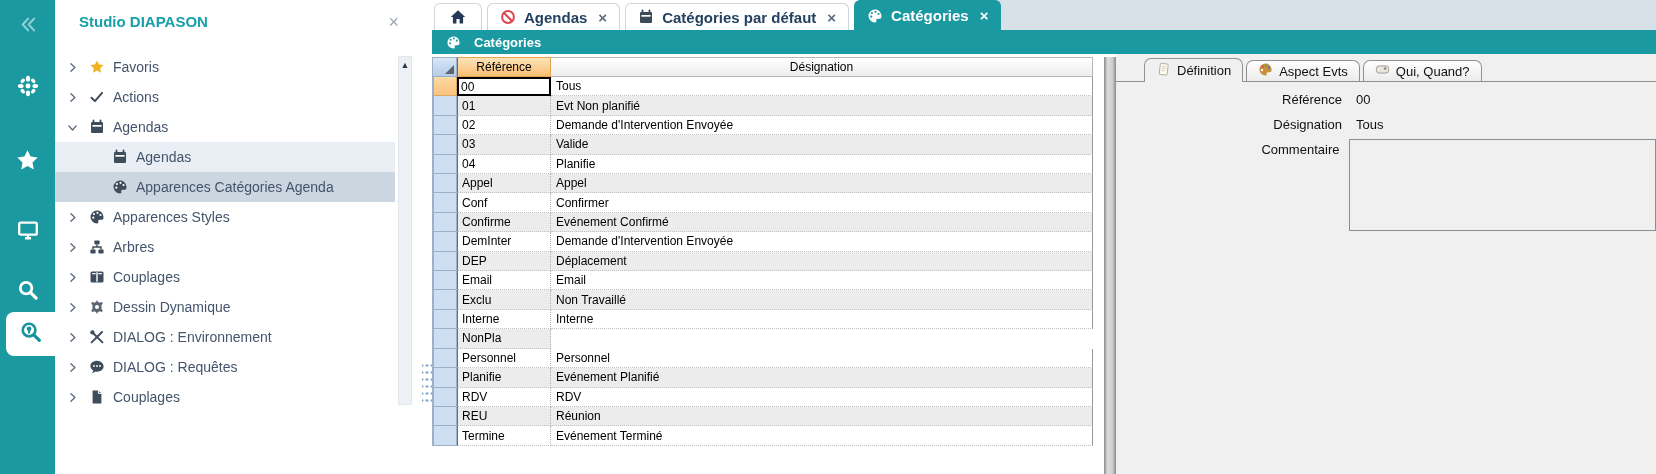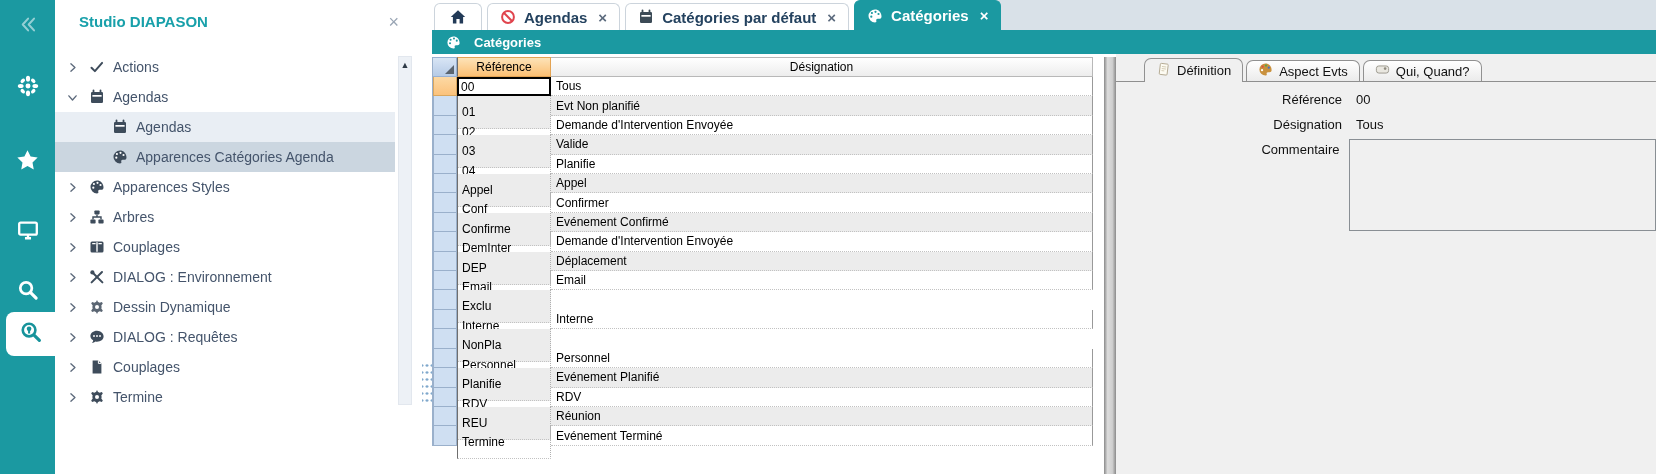--- a/index.html
+++ b/index.html
@@ -68,21 +68,21 @@
   
   .grid{position:absolute;left:432px;top:57px;width:661px;height:389px;background:#fff;font-size:12px;color:#000;border-left:1px solid #9ab0cb}
   .g-header{display:flex;height:20px;font-size:12px}
   .g-h-sel{width:24px;background:linear-gradient(#d8e5f5,#b6cbe6);border:1px solid #98b1d2;border-left:none;position:relative}
   .g-h-sel::after{content:"";position:absolute;right:2px;bottom:2px;border-left:9px solid transparent;border-bottom:9px solid #5a6570}
   .g-h-ref{width:94px;background:linear-gradient(#fde3b8,#fbbf73);border:1px solid #e3a353;border-left:1px solid #6e6e6e;display:flex;align-items:center;justify-content:center}
   .g-h-des{flex:1;background:linear-gradient(#ffffff,#ededed);border:1px solid #b8b8b8;border-left:none;display:flex;align-items:center;justify-content:center}
   .g-row{display:flex;height:19.42px;background:#fff;cursor:default}
   .g-sel{width:24px;background:#cfdff2;border:1px solid #9ab0cb;border-top:none}
   .g-sel.sel{background:linear-gradient(#fcd9a4,#fbc27c);border-color:#d9a75f}
-  .g-ref{width:94px;border-left:1px solid #6e6e6e;border-right:1px dotted #b0b0b0;border-bottom:1px dotted #c2c2c2;padding:16px 4px;display:flex;align-items:center;overflow:hidden}
+  .g-ref{width:94px;border-left:1px solid #6e6e6e;border-right:1px dotted #b0b0b0;border-bottom:1px dotted #c2c2c2;padding:9px 4px;display:flex;align-items:center;overflow:hidden}
   .g-des{flex:1;border-right:1px solid #999;border-bottom:1px dotted #c2c2c2;padding:0 5px;display:flex;align-items:center;overflow:hidden}
   .g-row.alt .g-ref,.g-row.alt .g-des{background:#ececec}
   .g-ref.focused{border:2px solid #000;background:#fff;padding:0 2px}
 
   
   .vsplit{position:absolute;left:1104px;top:57px;bottom:0;width:12px;cursor:col-resize;
     background:linear-gradient(90deg,#8a8a8a,#dcdcdc 30%,#cfcfcf 70%,#8a8a8a)}
   .detail{position:absolute;left:1116px;top:54px;right:0;bottom:0;background:#f0f0f0;font-size:13px;color:#111}
   .d-tabs{position:absolute;left:0;right:0;top:4px;height:24px;display:flex;align-items:flex-end;padding-left:28px;border-bottom:1px solid #8f8f8f}
   .d-tab{display:flex;align-items:center;gap:6px;height:21px;padding:0 11px;margin-right:3px;cursor:pointer;
@@ -151,20 +151,33 @@
     <span class="sb-title">Studio DIAPASON</span>
     <span class="sb-close">×</span>
   </div>
   <div class="tree" id="tree">
       <div class="tree-row">
         <span class="chev">
           <svg viewBox="0 0 16 16">
             <path d="M6 3.5L11 8l-5 4.5" fill="none" stroke="currentColor" stroke-width="1.7" stroke-linecap="round" stroke-linejoin="round"></path>
           </svg>
         </span>
+        <span class="t-icon star-gold">
+          <svg viewBox="0 0 16 16">
+            <path d="M8 1.4l2 4.1 4.5.6-3.3 3.1.8 4.5L8 11.5l-4 2.2.8-4.5L1.5 6.1l4.5-.6z" fill="currentColor"></path>
+          </svg>
+        </span>
+        <span>Favoris</span>
+      </div>
+      <div class="tree-row">
+        <span class="chev">
+          <svg viewBox="0 0 16 16">
+            <path d="M6 3.5L11 8l-5 4.5" fill="none" stroke="currentColor" stroke-width="1.7" stroke-linecap="round" stroke-linejoin="round"></path>
+          </svg>
+        </span>
         <span class="t-icon ">
           <svg viewBox="0 0 16 16">
             <path d="M2.5 8.7l3.4 3.4 7.2-8.2" fill="none" stroke="currentColor" stroke-width="2" stroke-linecap="round" stroke-linejoin="round"></path>
           </svg>
         </span>
         <span>Actions</span>
       </div>
       <div class="tree-row">
         <span class="chev">
           <svg viewBox="0 0 16 16">
@@ -249,42 +262,42 @@
           </svg>
         </span>
         <span>Couplages</span>
       </div>
       <div class="tree-row">
         <span class="chev">
           <svg viewBox="0 0 16 16">
             <path d="M6 3.5L11 8l-5 4.5" fill="none" stroke="currentColor" stroke-width="1.7" stroke-linecap="round" stroke-linejoin="round"></path>
           </svg>
         </span>
+        <span class="t-icon gear-outline">
+          <svg viewBox="0 0 16 16">
+            <path d="M8 .9l1 2.2a5 5 0 0 1 1.6.7l2.3-.8.9 1.6-1.5 1.9c.2.5.3 1 .3 1.5s-.1 1-.3 1.5l1.5 1.9-.9 1.6-2.3-.8a5 5 0 0 1-1.6.7L8 15.1 7 12.9a5 5 0 0 1-1.6-.7l-2.3.8-.9-1.6 1.5-1.9A4.7 4.7 0 0 1 3.4 8c0-.5.1-1 .3-1.5L2.2 4.6l.9-1.6 2.3.8A5 5 0 0 1 7 3.1z" fill="currentColor"></path>
+            <circle cx="8" cy="8" r="2" fill="#fff"></circle>
+          </svg>
+        </span>
+        <span>Dessin Dynamique</span>
+      </div>
+      <div class="tree-row">
+        <span class="chev">
+          <svg viewBox="0 0 16 16">
+            <path d="M6 3.5L11 8l-5 4.5" fill="none" stroke="currentColor" stroke-width="1.7" stroke-linecap="round" stroke-linejoin="round"></path>
+          </svg>
+        </span>
         <span class="t-icon ">
           <svg viewBox="0 0 16 16">
             <path d="M2.6 13.4L13 3" stroke="currentColor" stroke-width="2" stroke-linecap="round"></path>
             <path d="M3 3l10.4 10.4" stroke="currentColor" stroke-width="2" stroke-linecap="round"></path>
             <circle cx="3.4" cy="3.4" r="2.1" fill="currentColor"></circle>
           </svg>
         </span>
         <span>DIALOG : Environnement</span>
-      </div>
-      <div class="tree-row">
-        <span class="chev">
-          <svg viewBox="0 0 16 16">
-            <path d="M6 3.5L11 8l-5 4.5" fill="none" stroke="currentColor" stroke-width="1.7" stroke-linecap="round" stroke-linejoin="round"></path>
-          </svg>
-        </span>
-        <span class="t-icon gear-outline">
-          <svg viewBox="0 0 16 16">
-            <path d="M8 .9l1 2.2a5 5 0 0 1 1.6.7l2.3-.8.9 1.6-1.5 1.9c.2.5.3 1 .3 1.5s-.1 1-.3 1.5l1.5 1.9-.9 1.6-2.3-.8a5 5 0 0 1-1.6.7L8 15.1 7 12.9a5 5 0 0 1-1.6-.7l-2.3.8-.9-1.6 1.5-1.9A4.7 4.7 0 0 1 3.4 8c0-.5.1-1 .3-1.5L2.2 4.6l.9-1.6 2.3.8A5 5 0 0 1 7 3.1z" fill="currentColor"></path>
-            <circle cx="8" cy="8" r="2" fill="#fff"></circle>
-          </svg>
-        </span>
-        <span>Dessin Dynamique</span>
       </div>
       <div class="tree-row">
         <span class="chev">
           <svg viewBox="0 0 16 16">
             <path d="M6 3.5L11 8l-5 4.5" fill="none" stroke="currentColor" stroke-width="1.7" stroke-linecap="round" stroke-linejoin="round"></path>
           </svg>
         </span>
         <span class="t-icon ">
           <svg viewBox="0 0 16 16">
             <path d="M8 1.8C4.3 1.8 1.4 4.1 1.4 7c0 1.8 1.1 3.4 2.8 4.3-.1 1-.5 1.9-1.3 2.6 1.4-.1 2.6-.7 3.6-1.4.5.1 1 .2 1.5.2 3.7 0 6.6-2.3 6.6-5.2S11.7 1.8 8 1.8z" fill="currentColor"></path>
@@ -464,20 +477,21 @@
       <div class="g-des">Déplacement</div>
     </div>
     <div class="g-row">
       <div class="g-sel"></div>
       <div class="g-ref">Email</div>
       <div class="g-des">Email</div>
     </div>
     <div class="g-row alt">
       <div class="g-sel"></div>
       <div class="g-ref">Exclu</div>
+      <div class="g-des">Non Travaillé</div>
     </div>
     <div class="g-row">
       <div class="g-sel"></div>
       <div class="g-ref">Interne</div>
       <div class="g-des">Interne</div>
     </div>
     <div class="g-row alt">
       <div class="g-sel"></div>
       <div class="g-ref">NonPla</div>
     </div>

